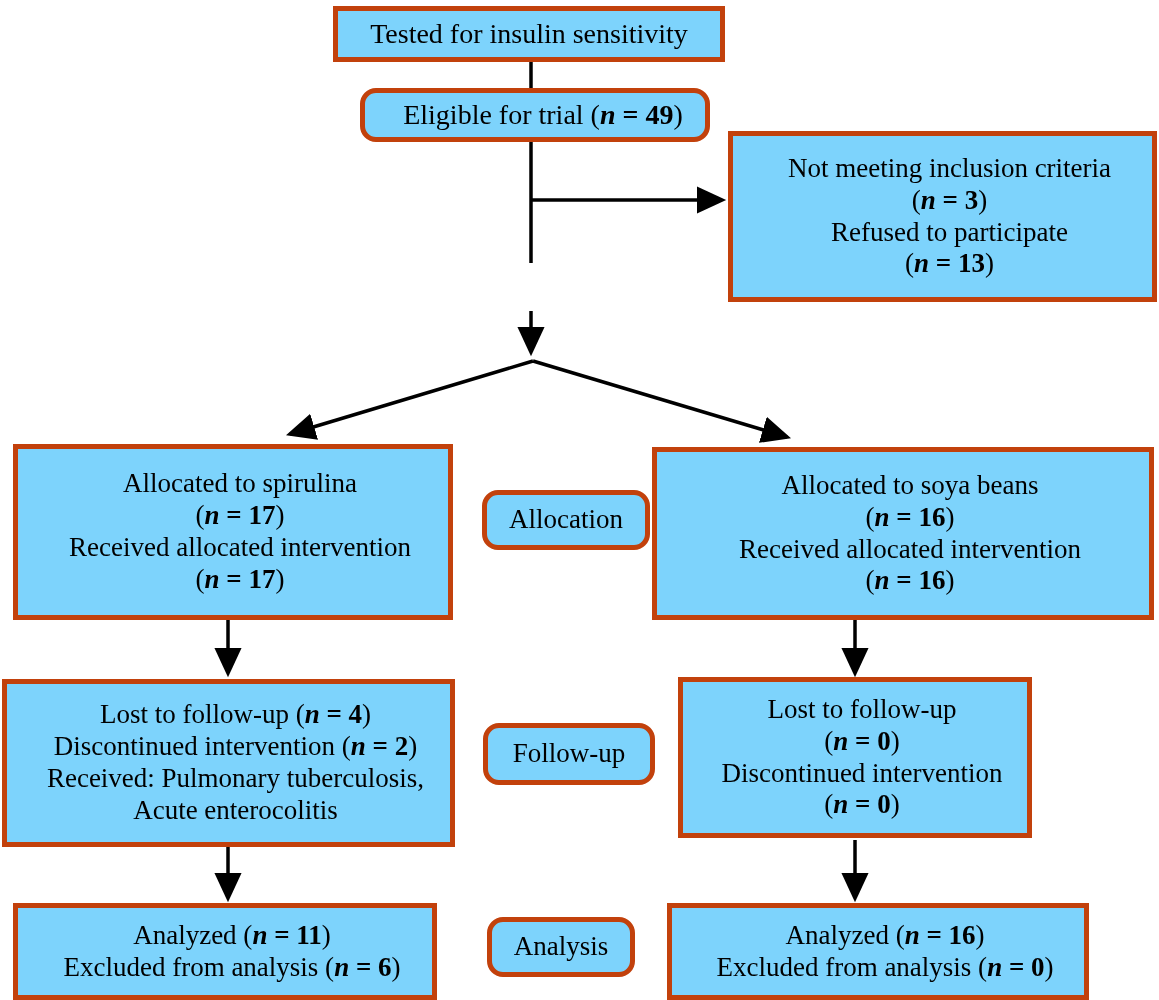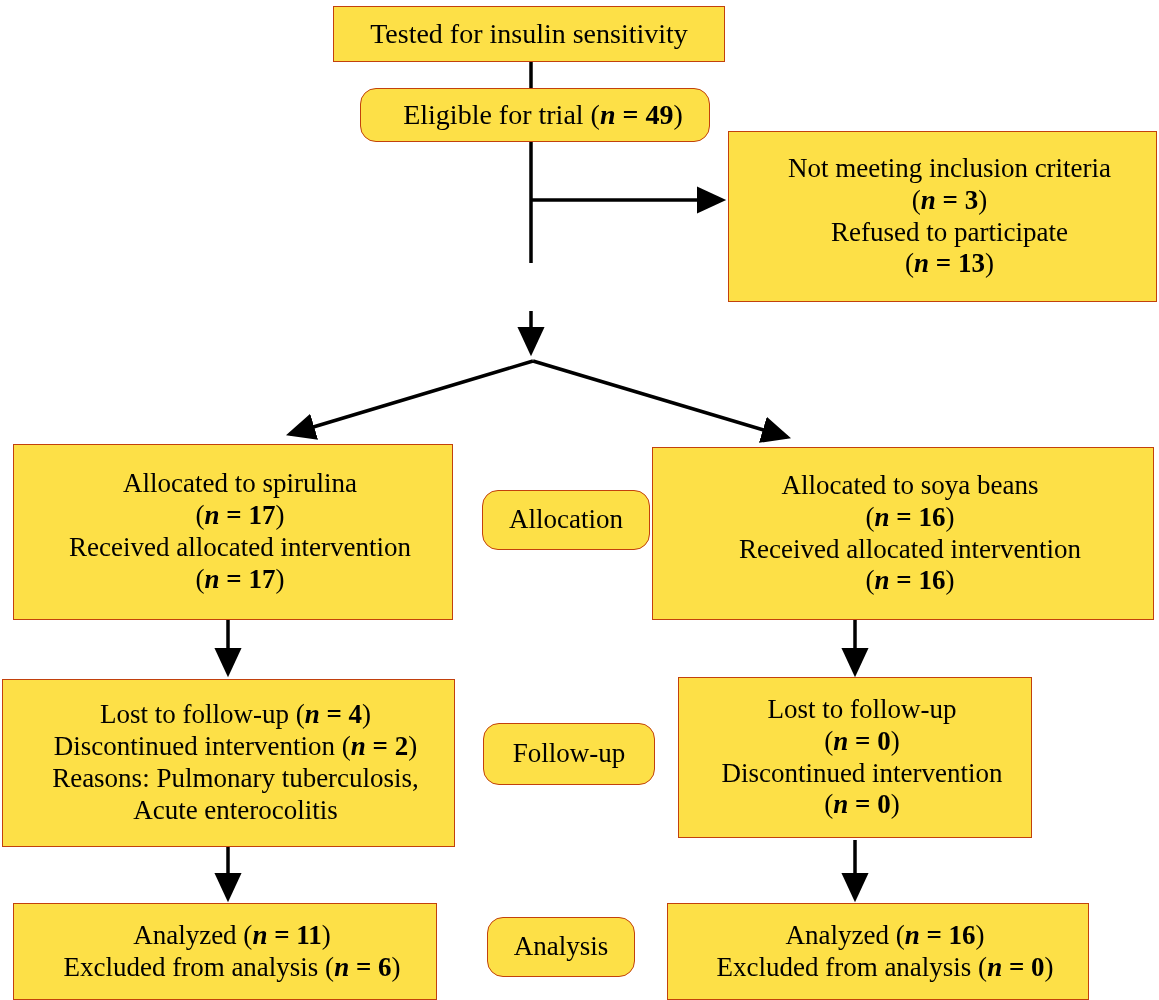--- a/index.html
+++ b/index.html
@@ -23,22 +23,22 @@
     position: absolute;
     left: 0;
     top: 0;
     width: 1159px;
     height: 1000px;
     pointer-events: none;
   }
   .node {
     position: absolute;
     box-sizing: border-box;
-    background: #fde047;
-    border: 1px solid #c2410c;
+    background: #7dd3fc;
+    border: 5px solid #c2410c;
     display: flex;
     flex-direction: column;
     justify-content: center;
     line-height: 1.18;
   }
   .node.rect {
     border-radius: 0;
   }
   .node.round {
     border-radius: 16px;
@@ -134,21 +134,21 @@
   <div class="node rect left fs-27" style="left:652px; top:447px; width:502px; height:173px;">
     <span class="line pad-l">Allocated to soya beans</span>
     <span class="line pad-l"><span>(</span><span class="nvar">n</span><span class="nnum"> = </span><span class="nnum">16</span><span>)</span></span>
     <span class="line pad-l">Received allocated intervention</span>
     <span class="line pad-l"><span>(</span><span class="nvar">n</span><span class="nnum"> = </span><span class="nnum">16</span><span>)</span></span>
   </div>
 
   <div class="node rect left fs-27" style="left:2px; top:679px; width:453px; height:168px;">
     <span class="line pad-l"><span>Lost to follow-up (</span><span class="nvar">n</span><span class="nnum"> = </span><span class="nnum">4</span><span>)</span></span>
     <span class="line pad-l"><span>Discontinued intervention (</span><span class="nvar">n</span><span class="nnum"> = </span><span class="nnum">2</span><span>)</span></span>
-    <span class="line pad-l">Reasons: Pulmonary tuberculosis,</span>
+    <span class="line pad-l">Received: Pulmonary tuberculosis,</span>
     <span class="line pad-l">Acute enterocolitis</span>
   </div>
 
   <div class="node round centered label-box" style="left:483px; top:723px; width:172px; height:62px;justify-content:center;">
     <span class="line">Follow-up</span>
   </div>
 
   <div class="node rect left fs-27" style="left:678px; top:677px; width:354px; height:161px;">
     <span class="line pad-l">Lost to follow-up</span>
     <span class="line pad-l"><span>(</span><span class="nvar">n</span><span class="nnum"> = </span><span class="nnum">0</span><span>)</span></span>

